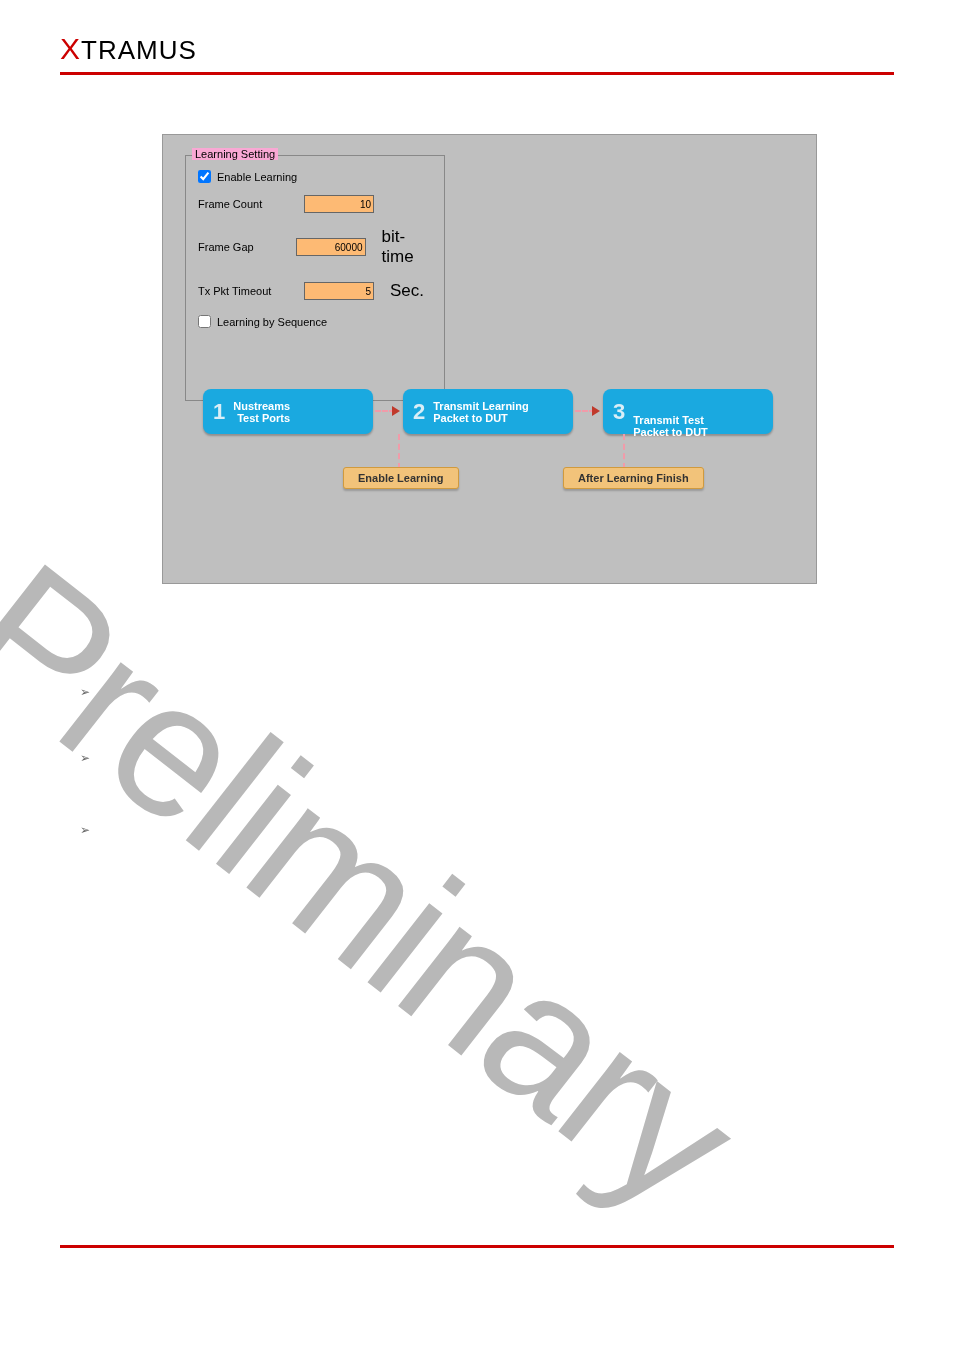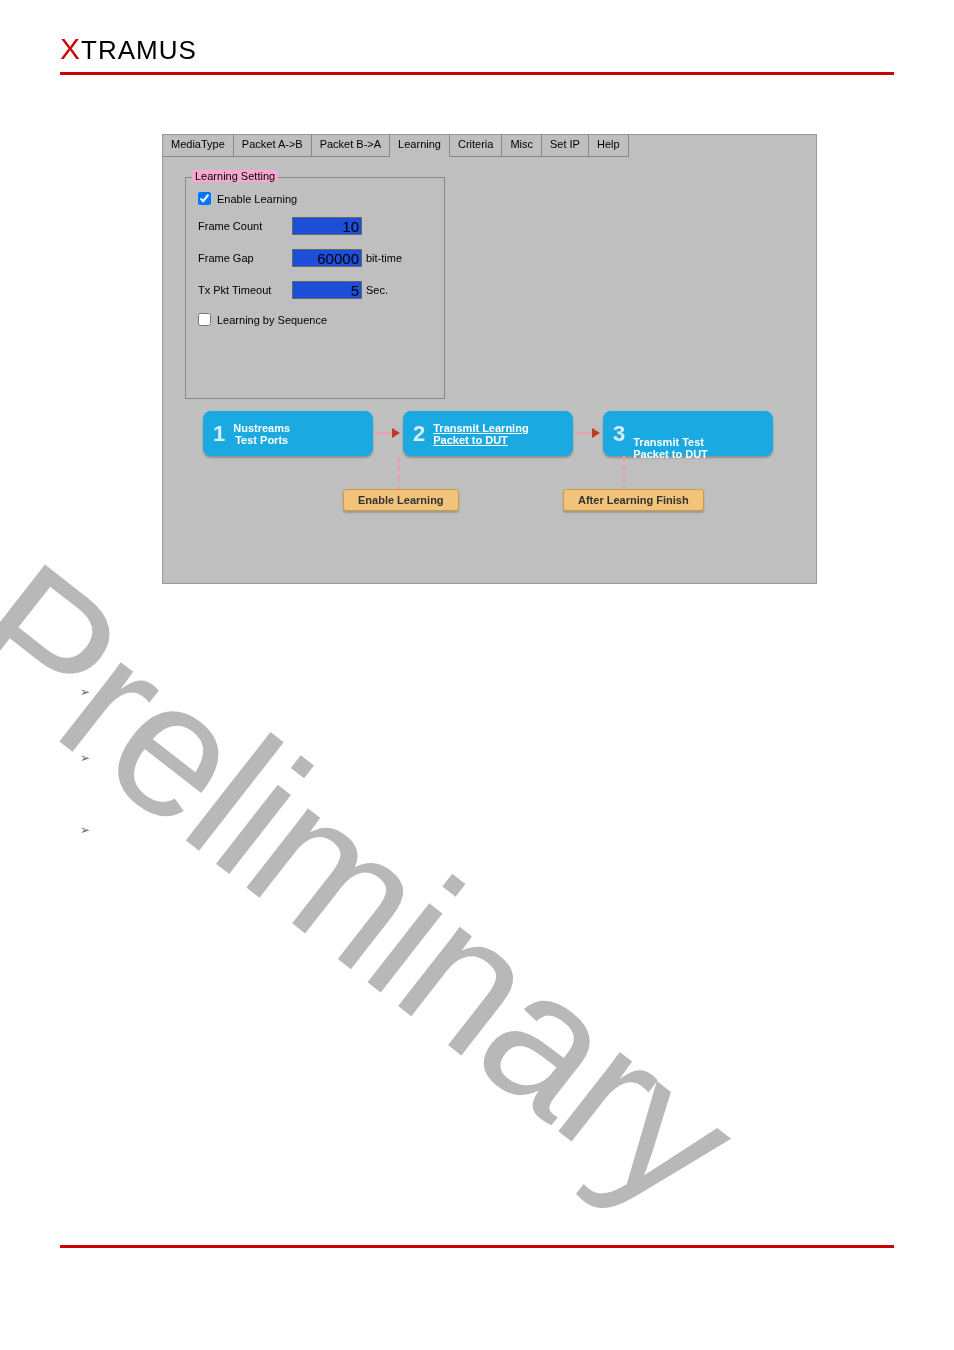--- a/index.html
+++ b/index.html
@@ -85,35 +85,35 @@
     top: -8px;
     left: 6px;
     background: #f9a8d4;
     padding: 0 3px;
     font-size: 11px;
   }
   .row {
     display: flex;
     align-items: center;
     margin-bottom: 14px;
-    gap: 4px;
+    gap: 16px;
   }
   .row label {
     width: 90px;
   }
   .row input[type=text] {
     width: 70px;
     height: 18px;
     text-align: right;
-    font-size: 15px;
+    font-size: 10px;
     padding-right: 2px;
     border: 1px solid #666;
-    background: #1d4ed8;
-  }
-  .row .unit { font-size: 11px; }
+    background: #fdba74;
+  }
+  .row .unit { font-size: 17px; }
   .chk {
     display: flex;
     align-items: center;
     gap: 6px;
     margin-bottom: 12px;
   }
   .chk input { width: 13px; height: 13px; }
   
   .flow {
     position: absolute;
@@ -229,30 +229,20 @@
 </style>
 </head>
 <body>
 
 <div class="header-logo">
   <span class="x">X</span><span>TRAMUS</span>
 </div>
 <div class="red-rule-top"></div>
 
 <div class="screenshot">
-  <div class="tabs">
-    <div class="tab">MediaType</div>
-    <div class="tab">Packet A-&gt;B</div>
-    <div class="tab">Packet B-&gt;A</div>
-    <div class="tab active">Learning</div>
-    <div class="tab">Criteria</div>
-    <div class="tab">Misc</div>
-    <div class="tab">Set IP</div>
-    <div class="tab">Help</div>
-  </div>
   <div class="panel">
     <div class="groupbox">
       <div class="groupbox-title">Learning Setting</div>
       <div class="chk">
         <input type="checkbox" checked="" style="">
         <span>Enable Learning</span>
       </div>
       <div class="row">
         <label>Frame Count</label>
         <input type="text" value="10" style="">
@@ -269,27 +259,27 @@
       </div>
       <div class="chk">
         <input type="checkbox" style="">
         <span>Learning by Sequence</span>
       </div>
     </div>
 
     <div class="flow">
       <div class="flow-step step1">
         <span class="num">1</span>
-        <span class="txt" style="white-space:pre;text-align:center;">Nustreams
+        <span class="txt" style="white-space:pre;text-align:right;">Nustreams
 Test Ports</span>
       </div>
       <div class="arrow ar1"></div>
       <div class="flow-step step2">
         <span class="num">2</span>
-        <span class="txt" style="white-space:pre;text-decoration:underline;">Transmit Learning
+        <span class="txt" style="white-space:pre;">Transmit Learning
 Packet to DUT</span>
       </div>
       <div class="arrow ar2"></div>
       <div class="flow-step step3">
         <span class="num">3</span>
         <span class="txt" style="white-space:pre;margin-top:28px;">Transmit Test
 Packet to DUT</span>
       </div>
       <div class="dashed-v dv1"></div>
       <div class="dashed-v dv2"></div>

